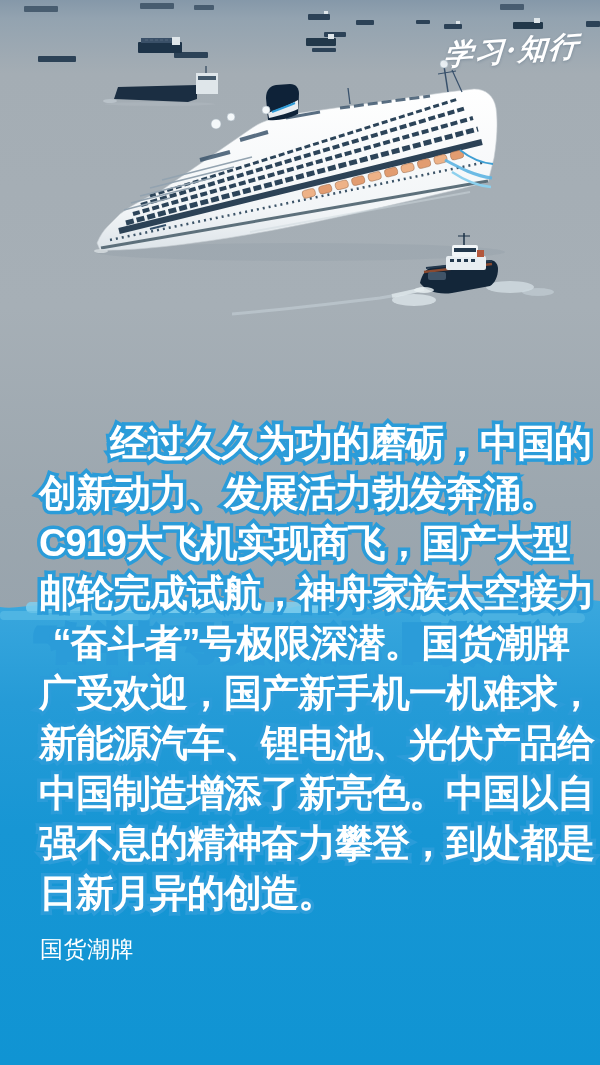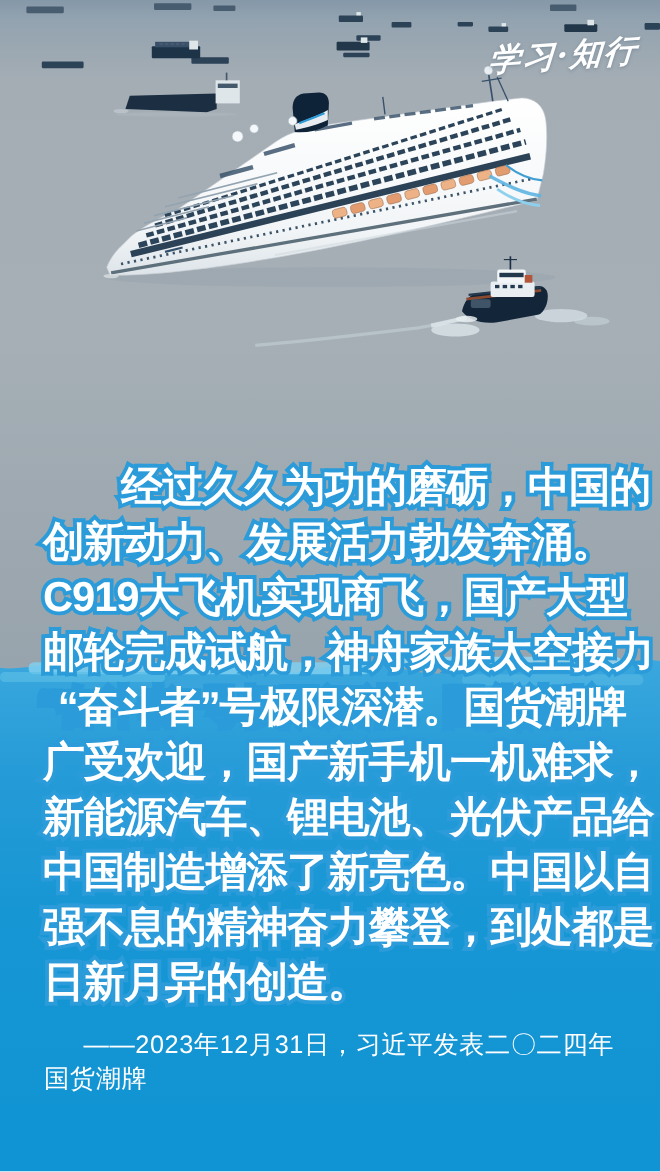--- a/index.html
+++ b/index.html
@@ -232,17 +232,16 @@
     <div class="qline"><span class="stroke">邮轮完成试航，神舟家族太空接力，</span><span class="fill">邮轮完成试航，神舟家族太空接力，</span></div>
     <div class="qline l4"><span class="stroke">“奋斗者”号极限深潜。国货潮牌</span><span class="fill">“奋斗者”号极限深潜。国货潮牌</span></div>
     <div class="qline"><span class="stroke">广受欢迎，国产新手机一机难求，</span><span class="fill">广受欢迎，国产新手机一机难求，</span></div>
     <div class="qline"><span class="stroke">新能源汽车、锂电池、光伏产品给</span><span class="fill">新能源汽车、锂电池、光伏产品给</span></div>
     <div class="qline"><span class="stroke">中国制造增添了新亮色。中国以自</span><span class="fill">中国制造增添了新亮色。中国以自</span></div>
     <div class="qline"><span class="stroke">强不息的精神奋力攀登，到处都是</span><span class="fill">强不息的精神奋力攀登，到处都是</span></div>
     <div class="qline"><span class="stroke">日新月异的创造。</span><span class="fill">日新月异的创造。</span></div>
   </div>
 
   <div class="attribution">
-    <div class="a1">——2023年12月31日，习近平发表二〇二四年</div>
     <div class="a2">国货潮牌</div>
   </div>
 
 </div>
 
 </body></html>

